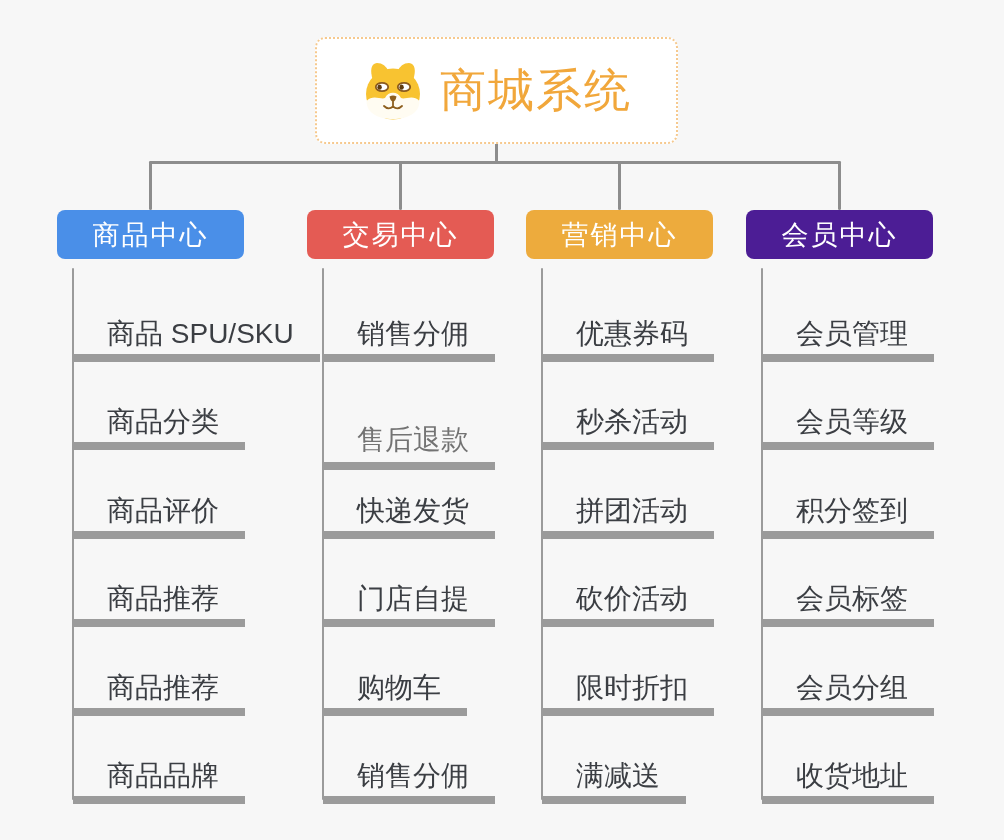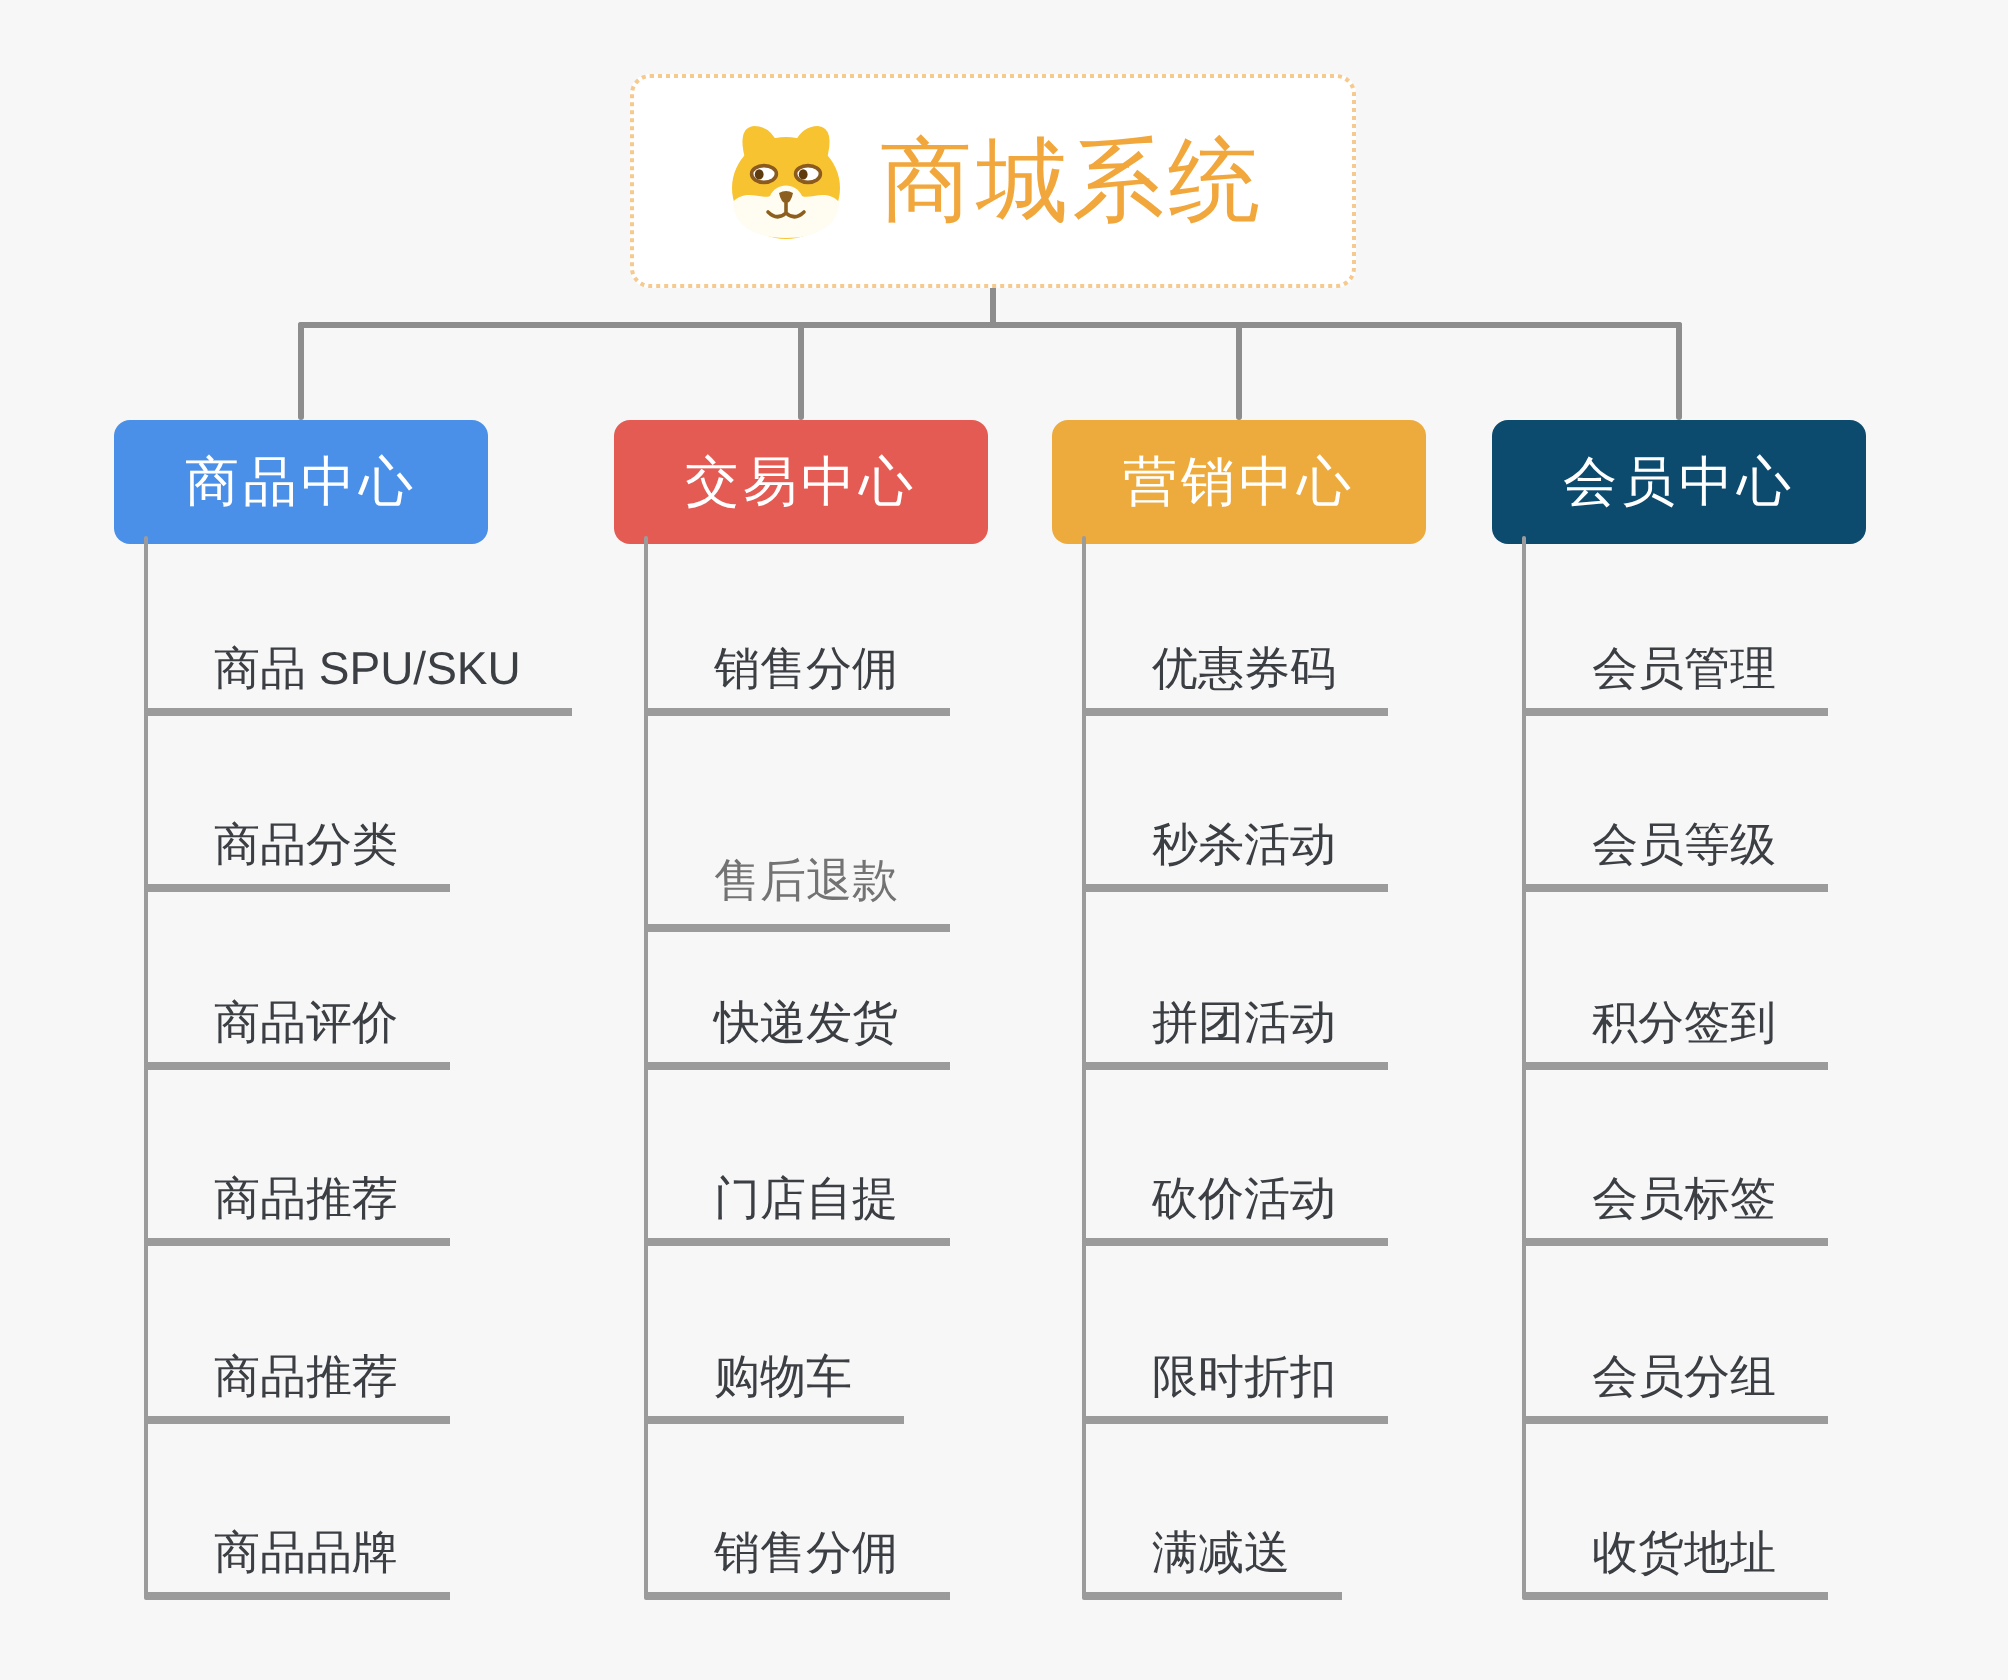--- a/index.html
+++ b/index.html
@@ -14,30 +14,30 @@
 
   .root-node {
     position:absolute; left:315px; top:37px; width:363px; height:107px;
     background:#ffffff; border:2px dotted #f6c98e; border-radius:10px;
     display:flex; align-items:center; justify-content:center; gap:15px;
   }
   .root-label { font-size:46px; color:#f1a73b; letter-spacing:2px; white-space:nowrap; }
   .dog-wrap { width:64px; height:61px; display:block; flex:0 0 auto; }
 
   .branch-node {
-    position:absolute; top:210px; width:187px; height:62px;
+    position:absolute; top:210px; width:187px; height:49px;
     border-radius:8px; color:#ffffff; font-size:27px; letter-spacing:2px;
     display:flex; align-items:center; justify-content:center; white-space:nowrap;
   }
 
   .sub-item {
     position:absolute; white-space:nowrap;
-    font-size:23px; line-height:30px; color:#3b3e43;
+    font-size:28px; line-height:30px; color:#3b3e43;
     padding:0 26px 5px 34px;
-    border-bottom:4px solid #a21caf;
+    border-bottom:8px solid #a21caf;
   }
   .trunk { width:2px; top:268px; height:532px; background:#9b9b9b; }
 </style>
 </head>
 <body>
 
 <div class="stage" style="background: rgb(247, 247, 247);">
 
   <div class="line" style="left: 495px; top: 142px; width: 3px; height: 21px; background: rgb(141, 141, 141);"></div>
   <div class="line" style="left: 149px; top: 161px; width: 692px; height: 3px; background: rgb(141, 141, 141);"></div>
@@ -84,21 +84,21 @@
 
   <div class="branch-node" style="left: 526px; background: rgb(237, 171, 61);">营销中心</div>
   <div class="line trunk" style="left: 541px; background: rgb(155, 155, 155);"></div>
   <div class="sub-item" style="left: 542px; top: 319px; color: rgb(59, 62, 67); border-color: rgb(155, 155, 155);">优惠券码</div>
   <div class="sub-item" style="left: 542px; top: 407px; color: rgb(59, 62, 67); border-color: rgb(155, 155, 155);">秒杀活动</div>
   <div class="sub-item" style="left: 542px; top: 496px; color: rgb(59, 62, 67); border-color: rgb(155, 155, 155);">拼团活动</div>
   <div class="sub-item" style="left: 542px; top: 584px; color: rgb(59, 62, 67); border-color: rgb(155, 155, 155);">砍价活动</div>
   <div class="sub-item" style="left: 542px; top: 673px; color: rgb(59, 62, 67); border-color: rgb(155, 155, 155);">限时折扣</div>
   <div class="sub-item" style="left: 542px; top: 761px; color: rgb(59, 62, 67); border-color: rgb(155, 155, 155);">满减送</div>
 
-  <div class="branch-node" style="left: 746px; background: #0c4a6e;">会员中心</div>
+  <div class="branch-node" style="left: 746px; background: #4c1d95;">会员中心</div>
   <div class="line trunk" style="left: 761px; background: rgb(155, 155, 155);"></div>
   <div class="sub-item" style="left: 762px; top: 319px; color: rgb(59, 62, 67); border-color: rgb(155, 155, 155);">会员管理</div>
   <div class="sub-item" style="left: 762px; top: 407px; color: rgb(59, 62, 67); border-color: rgb(155, 155, 155);">会员等级</div>
   <div class="sub-item" style="left: 762px; top: 496px; color: rgb(59, 62, 67); border-color: rgb(155, 155, 155);">积分签到</div>
   <div class="sub-item" style="left: 762px; top: 584px; color: rgb(59, 62, 67); border-color: rgb(155, 155, 155);">会员标签</div>
   <div class="sub-item" style="left: 762px; top: 673px; color: rgb(59, 62, 67); border-color: rgb(155, 155, 155);">会员分组</div>
   <div class="sub-item" style="left: 762px; top: 761px; color: rgb(59, 62, 67); border-color: rgb(155, 155, 155);">收货地址</div>
 
 </div>
 

